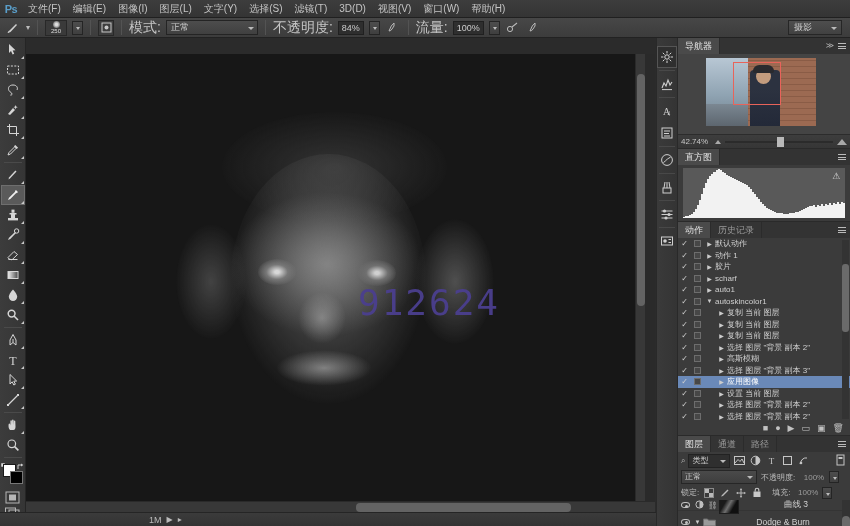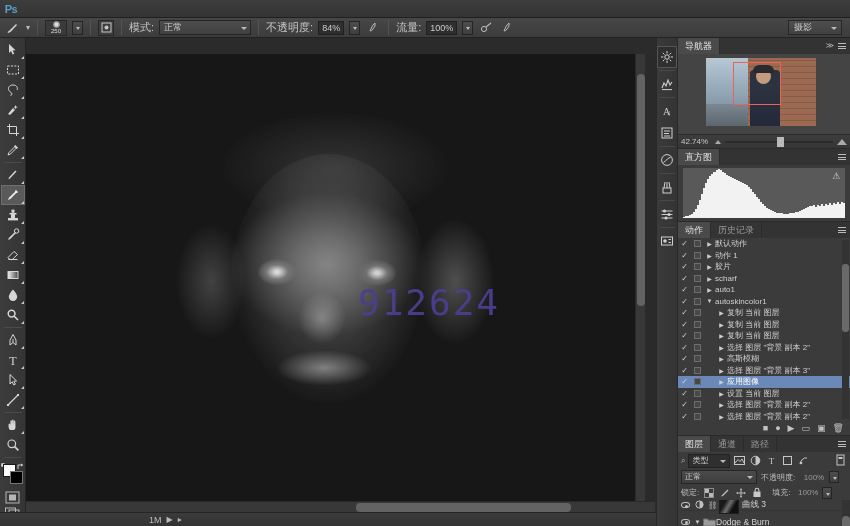--- a/index.html
+++ b/index.html
@@ -32,21 +32,21 @@
 
   
   .optbar {
     position: absolute; left: 0; top: 18px; width: 850px; height: 20px;
     background: linear-gradient(#474747, #3c3c3c);
     display: flex; align-items: center; gap: 5px; padding: 0 5px;
     border-bottom: 1px solid #222;
   }
   .opt-sep { width: 1px; height: 15px; background: #2c2c2c;
              border-right: 1px solid #535353; margin: 0 2px; }
-  .opt-label { font-size: 11px; color: #c4c4c4; white-space: nowrap; }
+  .opt-label { font-size: 14px; color: #c4c4c4; white-space: nowrap; }
   .opt-field {
     background: #2e2e2e; border: 1px solid #202020; color: #ccc;
     font-size: 9px; height: 14px; line-height: 12px;
     padding: 0 3px; text-align: left; min-width: 26px;
   }
   .opt-select {
     background: linear-gradient(#4d4d4d,#404040); border: 1px solid #242424;
     color: #ccc; font-size: 9px; height: 15px; line-height: 13px;
     padding: 0 12px 0 4px; position: relative; min-width: 92px;
   }
@@ -302,36 +302,49 @@
              border-bottom:1px solid #343434; font-size:8.5px; color:#d2d2d2; }
   .lay-eye { width:15px; display:flex; align-items:center; justify-content:center; }
   .eye-o { width:9px;height:6px;border:1px solid #c2c2c2;border-radius:50%/60%;
            position:relative; }
   .eye-o:after { content:''; position:absolute; left:3px; top:1.5px; width:3px;
                  height:3px; border-radius:50%; background:#c2c2c2; }
   .lay-lnk { width:13px; text-align:center; font-size:8px; color:#c0c0c0; }
   .lay-thumb { width:20px; height:18px; border:1px solid #1e1e1e;
                background:#8a8a8a; margin-right:3px; flex:0 0 auto; }
   .lay-thumb.mask { background:#111; }
-  .lay-name { flex:1; overflow:hidden; white-space:nowrap; }
+  .lay-name { flex:1; overflow:hidden; white-space:nowrap;text-align:center; }
   .grp-arrow { width:9px; text-align:center; font-size:6px; color:#ccc; }
   .grp-ico { width:14px; display:flex; align-items:center; justify-content:center; }
   .lay-scroll { position:absolute; right:0; top:0; width:8px; bottom:0;
                 background:#333; }
   .lay-scroll .thumb { position:absolute; left:0; top:16px; width:8px;
                        height:84px; background:#6a6a6a; border-radius:4px; }
   .tiny-ico { color:#c2c2c2; font-size:9px; display:flex; align-items:center; }
 </style>
 </head>
 <body>
 
 <div id="app">
 
   <div class="menubar">
     <div class="ps-logo">Ps</div>
+    <div id="menu-items" style="display:flex">
+        <div class="menu-item">文件(F)</div>
+        <div class="menu-item">编辑(E)</div>
+        <div class="menu-item">图像(I)</div>
+        <div class="menu-item">图层(L)</div>
+        <div class="menu-item">文字(Y)</div>
+        <div class="menu-item">选择(S)</div>
+        <div class="menu-item">滤镜(T)</div>
+        <div class="menu-item">3D(D)</div>
+        <div class="menu-item">视图(V)</div>
+        <div class="menu-item">窗口(W)</div>
+        <div class="menu-item">帮助(H)</div>
+      </div>
   </div>
 
   <div class="optbar">
     <div class="tool-icon-sm">
       <svg width="14" height="14" viewBox="0 0 14 14">
           <path d="M2 12 L4.5 11 L11 4 L10 3 L3.5 9.5 Z" fill="#cfcfcf"></path>
           <path d="M2 12 L3.2 9.8" stroke="#cfcfcf" stroke-width="1"></path>
         </svg>
     </div>
     <div style="font-size:8px;color:#bbb">▾</div>

